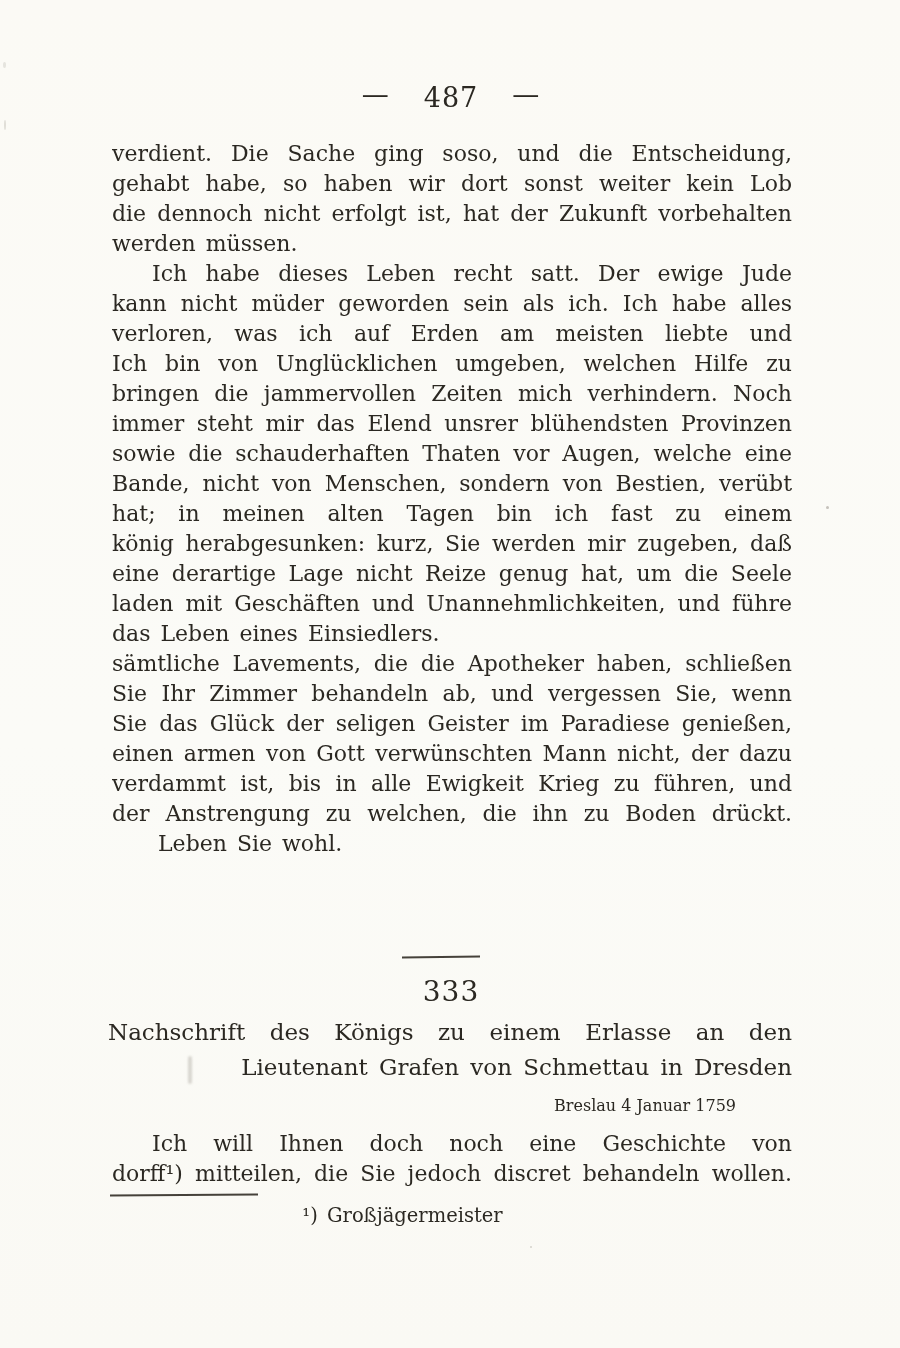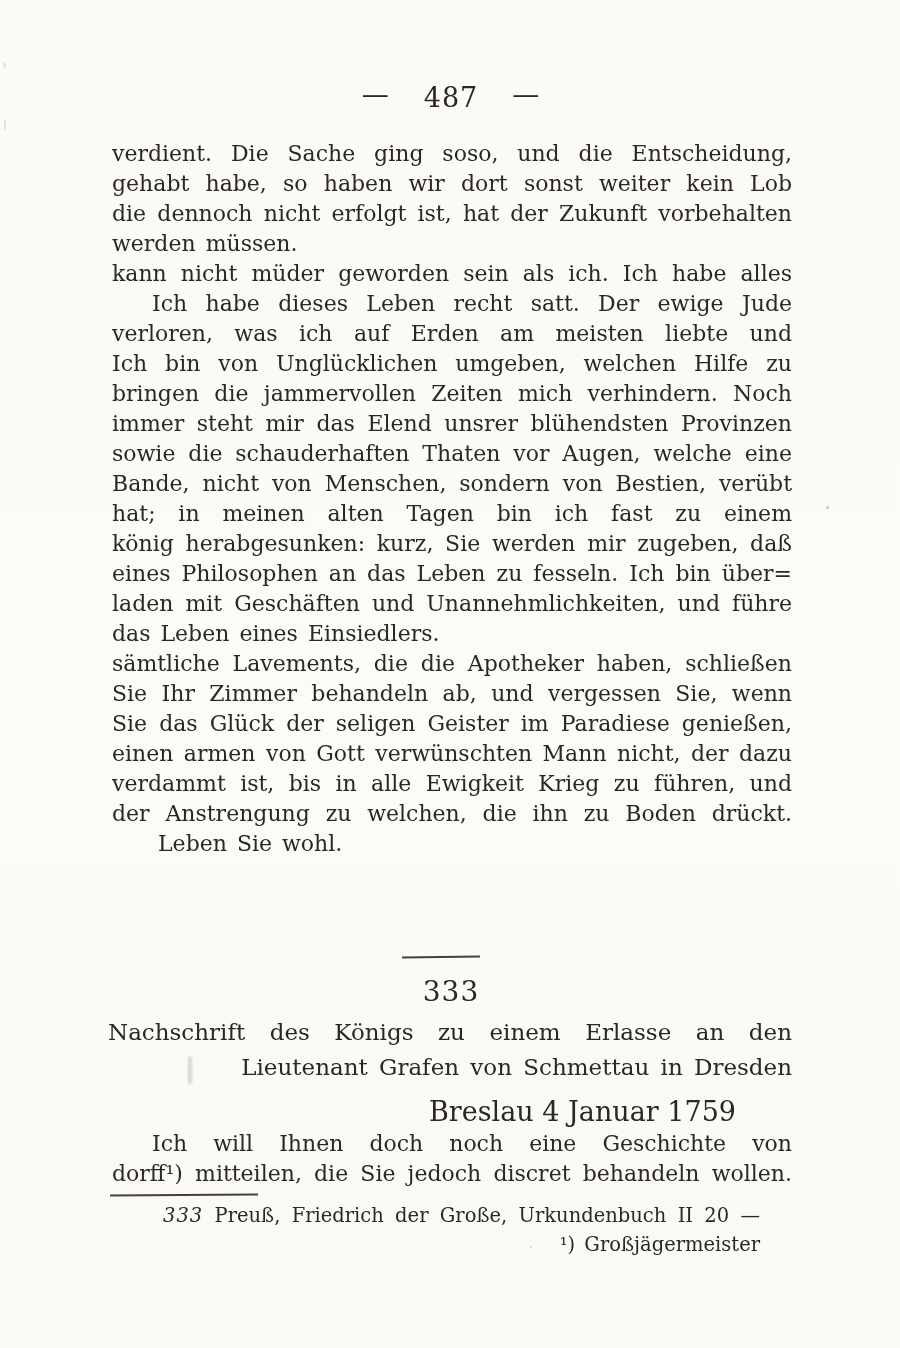--- a/index.html
+++ b/index.html
@@ -75,21 +75,21 @@
     line-height: 35px;
     word-spacing: 4px;
   }
   .heading .h-line1 { text-align: justify; text-align-last: justify; height: 35px; overflow: hidden; }
   .heading .h-line2 { text-align: right; }
 
   .dateline {
     position: absolute;
     top: 1096px; left: 110px; width: 626px;
     text-align: right;
-    font-size: 27px;
+    font-size: 16px;
   }
 
   .body2 { top: 1129px; }
 
   
   .fn-rule {
     position: absolute;
     top: 1194px; left: 110px; width: 148px; height: 0;
     border-top: 2px solid #45413a;
     transform: rotate(-0.4deg);
@@ -103,21 +103,21 @@
   }
   .fn-line1 {
     padding-left: 118px;
     box-sizing: border-box;
     text-align: justify;
     text-align-last: justify;
     height: 29px;
     overflow: hidden;
   }
   .fn-ref { font-style: italic; letter-spacing: 1px; }
-  .fn-line2 { text-align: right; }
+  .fn-line2 { text-align: center; }
 
   
   .smudge {
     position: absolute;
     top: 1056px; left: 188px; width: 4px; height: 28px;
     background: #9a958c;
     opacity: 0.35;
     filter: blur(1px);
     border-radius: 2px;
   }
@@ -135,31 +135,31 @@
   <div class="pagehead">
     <span class="dash">—</span><span class="num">487</span><span class="dash">—</span>
   </div>
 
   <div class="textblock body1">
     <div class="tline">verdient. Die Sache ging soso, und die Entscheidung,</div>
     <div class="tline">gehabt habe, so haben wir dort sonst weiter kein Lob</div>
     <div class="tline">die dennoch nicht erfolgt ist, hat der Zukunft vorbehalten</div>
     <div class="tline endp">werden müssen.</div>
 
+    <div class="tline indent">Ich habe dieses Leben recht satt. Der ewige Jude</div>
     <div class="tline">kann nicht müder geworden sein als ich. Ich habe alles</div>
-    <div class="tline indent">Ich habe dieses Leben recht satt. Der ewige Jude</div>
     <div class="tline">verloren, was ich auf Erden am meisten liebte und achtete.</div>
     <div class="tline">Ich bin von Unglücklichen umgeben, welchen Hilfe zu</div>
     <div class="tline">bringen die jammervollen Zeiten mich verhindern. Noch</div>
     <div class="tline">immer steht mir das Elend unsrer blühendsten Provinzen</div>
     <div class="tline">sowie die schauderhaften Thaten vor Augen, welche eine</div>
     <div class="tline">Bande, nicht von Menschen, sondern von Bestien, verübt</div>
     <div class="tline">hat; in meinen alten Tagen bin ich fast zu einem Theater=</div>
     <div class="tline">könig herabgesunken: kurz, Sie werden mir zugeben, daß</div>
-    <div class="tline">eines Philosophen an das Leben zu fesseln. Ich bin über=</div>
+    <div class="tline">eine derartige Lage nicht Reize genug hat, um die Seele</div>
     <div class="tline">laden mit Geschäften und Unannehmlichkeiten, und führe</div>
     <div class="tline endp">das Leben eines Einsiedlers.</div>
 
     <div class="tline">sämtliche Lavements, die die Apotheker haben, schließen</div>
     <div class="tline">Sie Ihr Zimmer behandeln ab, und vergessen Sie, wenn</div>
     <div class="tline">Sie das Glück der seligen Geister im Paradiese genießen,</div>
     <div class="tline">einen armen von Gott verwünschten Mann nicht, der dazu</div>
     <div class="tline">verdammt ist, bis in alle Ewigkeit Krieg zu führen, und</div>
     <div class="tline">der Anstrengung zu welchen, die ihn zu Boden drückt.</div>
 
@@ -178,24 +178,20 @@
   <div class="dateline">Breslau 4 Januar 1759</div>
 
   <div class="textblock body2">
     <div class="tline indent">Ich will Ihnen doch noch eine Geschichte von Wolffers=</div>
     <div class="tline">dorff¹) mitteilen, die Sie jedoch discret behandeln wollen.</div>
   </div>
 
   <div class="fn-rule"></div>
 
   <div class="footnote">
-    <div class="fn-line1">
-      <span class="fn-ref">333</span>
-      <span>Preuß, Friedrich der Große, Urkundenbuch II 20 —</span>
-    </div>
     <div class="fn-line2">
       <span>¹)</span>
       <span>Großjägermeister</span>
     </div>
   </div>
 
   <div class="smudge"></div>
   <div class="speck speck1"></div>
   <div class="speck speck2"></div>
   <div class="speck speck3"></div>

